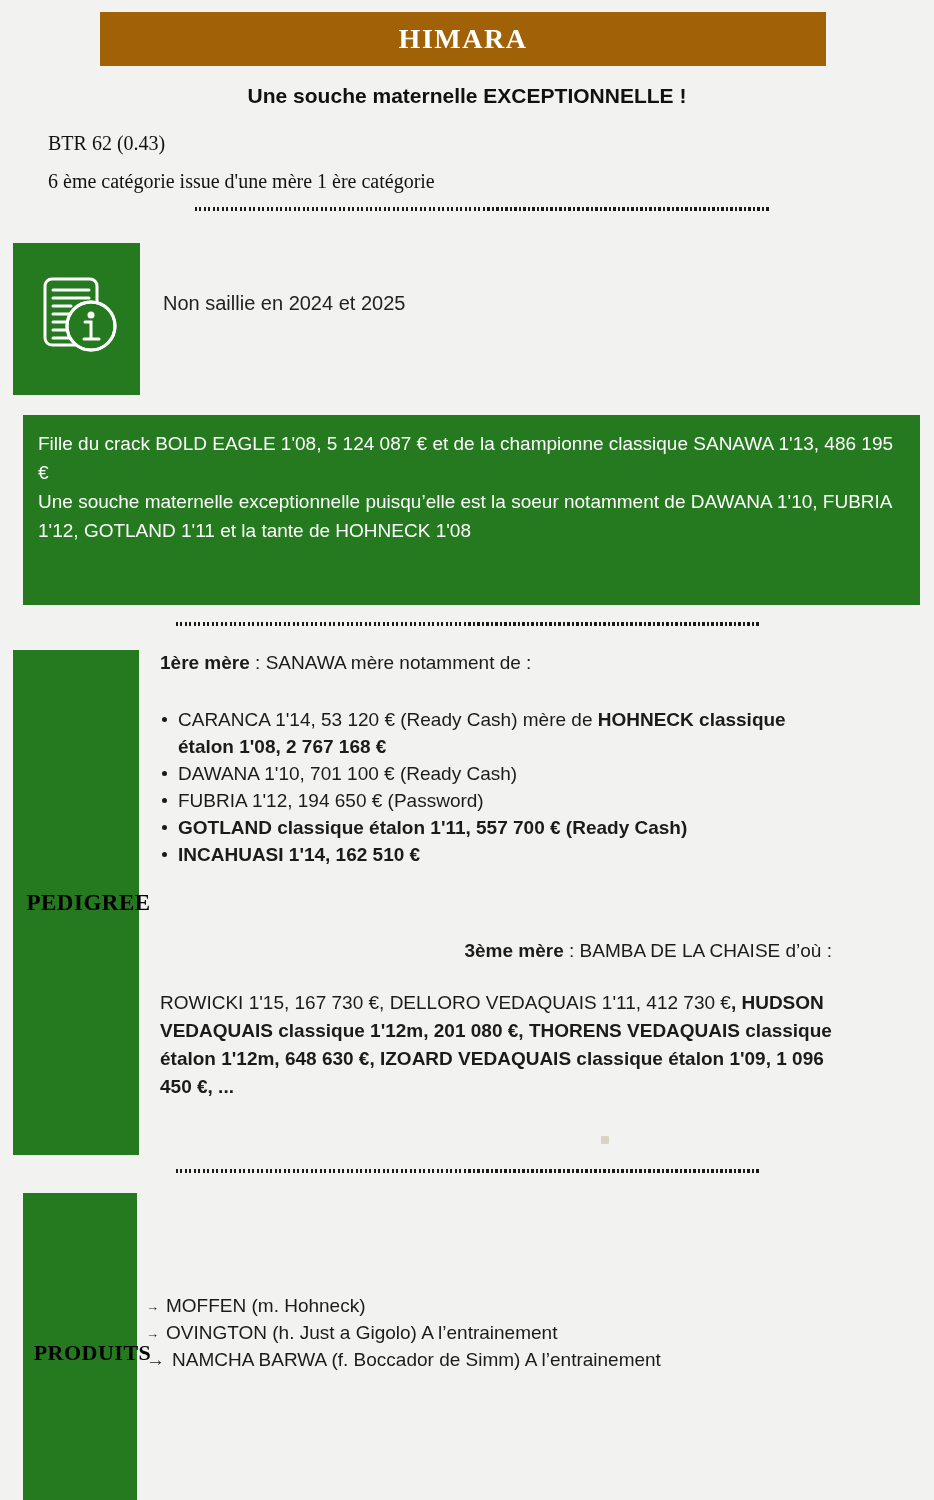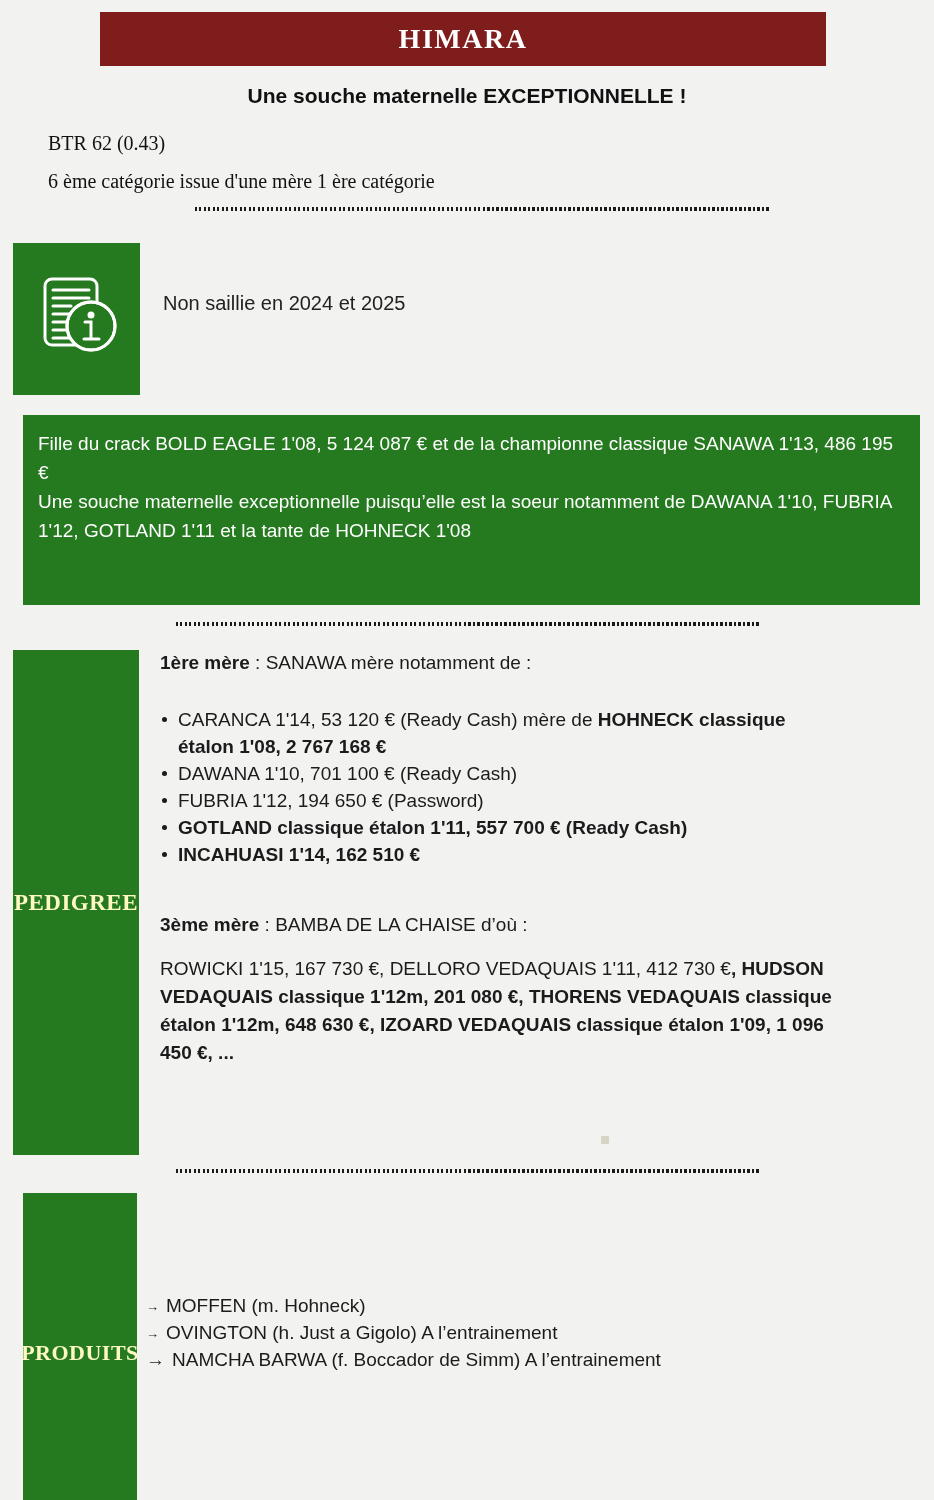--- a/index.html
+++ b/index.html
@@ -5,21 +5,21 @@
   * { margin:0; padding:0; box-sizing:border-box; }
   html,body { background:#e9e9e8; }
   .page {
     position:relative; width:934px; height:1500px; margin:0 auto;
     background:#f2f2f1; overflow:hidden;
     font-family:"Liberation Sans", sans-serif; color:#1b1b1b;
   }
   
   .header-bar {
     position:absolute; left:100px; top:12px; width:726px; height:54px;
-    background:#7f1d1d; display:flex; align-items:center; justify-content:center;
+    background:#a16207; display:flex; align-items:center; justify-content:center;
   }
   .header-title {
     font-family:"Liberation Serif", serif; font-weight:700;
     font-size:28px; letter-spacing:1.5px; color:#ffffff;
   }
   .subtitle {
     position:absolute; left:0; top:84px; width:934px; text-align:center;
     font-size:21px; font-weight:700; color:#111;
   }
   .serif-line {
@@ -46,39 +46,39 @@
                    padding:14px 20px 0 15px; }
   .highlight-box::before { top:-2px; right:-5px; bottom:-8px; left:-10px; }
   .highlight-box p { color:#ffffff; font-size:19px; line-height:29px; }
   .pedigree-box { left:13px; top:650px; width:126px; height:505px;
                   display:flex; align-items:center; justify-content:center; }
   .pedigree-box::before { top:-3px; right:-8px; bottom:-8px; left:-3px; }
   .produits-box { left:23px; top:1193px; width:114px; height:320px;
                   display:flex; align-items:center; justify-content:center; }
   .produits-box::before { top:-6px; right:-9px; bottom:-5px; left:-5px; }
   .side-label {
-    font-family:"Liberation Serif", serif; font-weight:700; color:#fef9c3;
-    font-size:23px; letter-spacing:0.5px;
+    font-family:"Liberation Serif", serif; font-weight:700; color:#000000;
+    font-size:23px; letter-spacing:0.5px;padding-left:25px;
   }
   .produits-box .side-label { font-size:22px; }
   
   .info-text { position:absolute; left:163px; top:292px; font-size:20px; color:#222; }
   
   .pedigree-content { position:absolute; left:160px; top:650px; width:672px;
                       font-size:19px; color:#1b1b1b; }
   .mother-heading { line-height:26px; }
   .rb { font-weight:700; }
   .pedigree-list { list-style:none; margin-top:30px; width:644px; }
   .pedigree-list li { position:relative; line-height:27px; padding-left:0; margin-left:18px; }
   .pedigree-list li::before {
     content:""; position:absolute; left:-16px; top:11px;
     width:5px; height:5px; border-radius:50%; background:#1b1b1b;
   }
-  .third-heading { margin-top:44px; line-height:26px; }
-  .third-para { margin-top:17px; width:672px; line-height:28px; }
+  .third-heading { margin-top:70px; line-height:26px;text-align:right; }
+  .third-para { margin-top:25px; width:672px; line-height:28px; }
   
   .produits-content { position:absolute; left:146px; top:1293px; font-size:19px; }
   .produit-row { line-height:25px; white-space:nowrap; }
   .arrow { display:inline-block; color:#222; margin-right:7px; }
   .arrow[data-size="small"] { font-size:13px; transform:translateY(-1px); }
   .arrow[data-size="large"] { font-size:19px; }
   
   .stray-dot { position:absolute; left:601px; top:1136px; width:8px; height:8px;
                background:#d8d4c3; border-radius:1px; }
   .doc-icon { display:block; }

